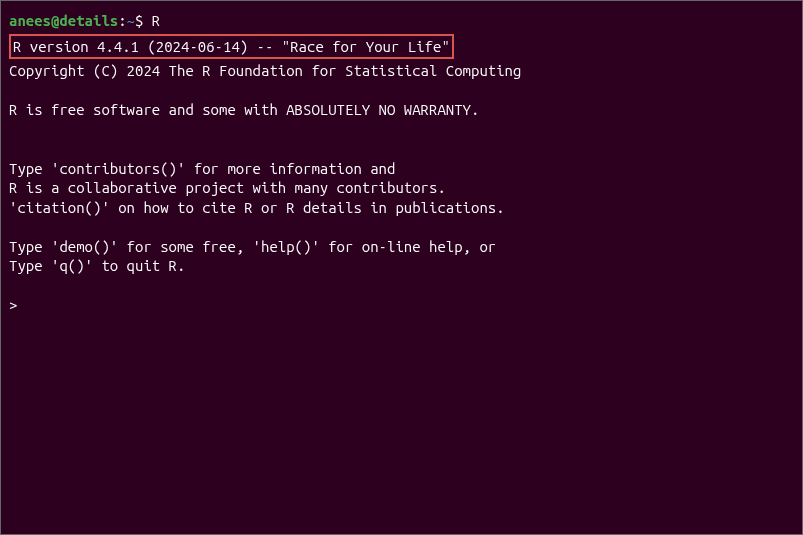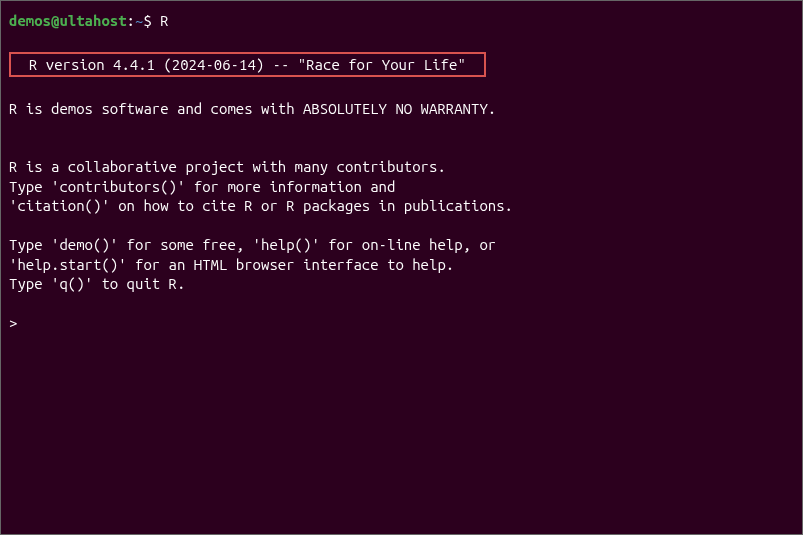--- a/index.html
+++ b/index.html
@@ -34,51 +34,50 @@
     }
     .dollar {
       color: #ffffff;
     }
     .cmd {
       color: #ffffff;
     }
     .highlight-box {
       border: 2px solid #d9534f;
       display: inline-block;
-      padding: 1px 18px;
-      margin-top: 18px;
+      padding: 1px 2px;
       margin-bottom: 2px;
     }
     .line {
       white-space: pre;
     }
     .blank {
       height: 1.3em;
     }
     .output-block {
       color: #ffffff;
     }
   </style>
 </head>
 <body>
 
 <div class="prompt-line">
-  <span class="user-host">demos@ultahost</span><span class="colon">:</span><span class="path">~</span><span class="dollar">$ </span><span class="cmd">R</span>
+  <span class="user-host">anees@details</span><span class="colon">:</span><span class="path">~</span><span class="dollar">$ </span><span class="cmd">R</span>
 </div>
 
 <div class="output-block">
   <div class="highlight-box">
     <div class="line">R version 4.4.1 (2024-06-14) -- "Race for Your Life"</div>
   </div>
+  <div class="line">Copyright (C) 2024 The R Foundation for Statistical Computing</div>
   <div class="blank"></div>
-  <div class="line">R is demos software and comes with ABSOLUTELY NO WARRANTY.</div>
+  <div class="line">R is free software and some with ABSOLUTELY NO WARRANTY.</div>
   <div class="blank"></div>
   <div class="blank"></div>
+  <div class="line">Type 'contributors()' for more information and</div>
   <div class="line">R is a collaborative project with many contributors.</div>
-  <div class="line">Type 'contributors()' for more information and</div>
-  <div class="line">'citation()' on how to cite R or R packages in publications.</div>
+  <div class="line">'citation()' on how to cite R or R details in publications.</div>
   <div class="blank"></div>
   <div class="line">Type 'demo()' for some free, 'help()' for on-line help, or</div>
-  <div class="line">'help.start()' for an HTML browser interface to help.</div>
   <div class="line">Type 'q()' to quit R.</div>
   <div class="blank"></div>
   <div class="line">&gt; </div>
 </div>
 
 </body></html>

